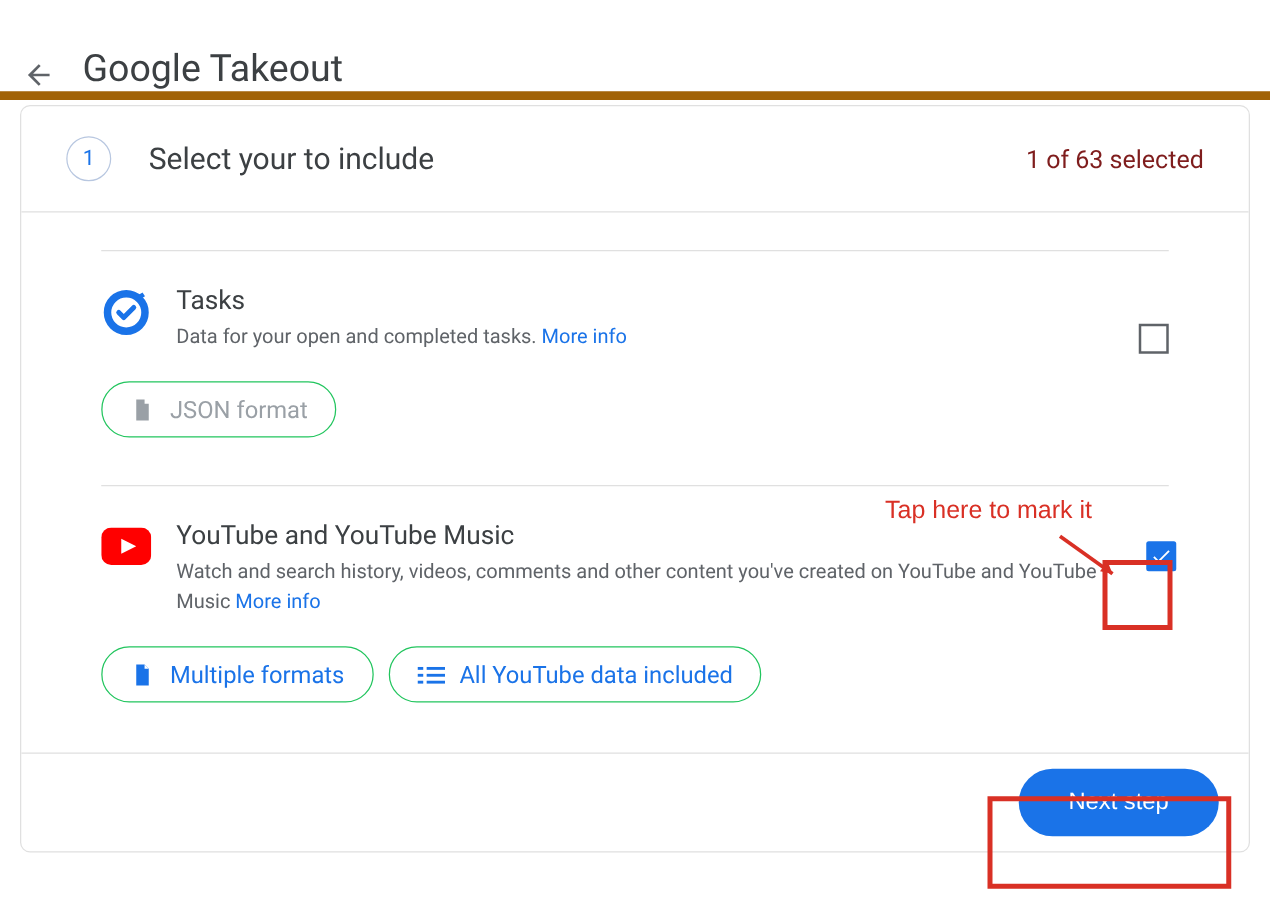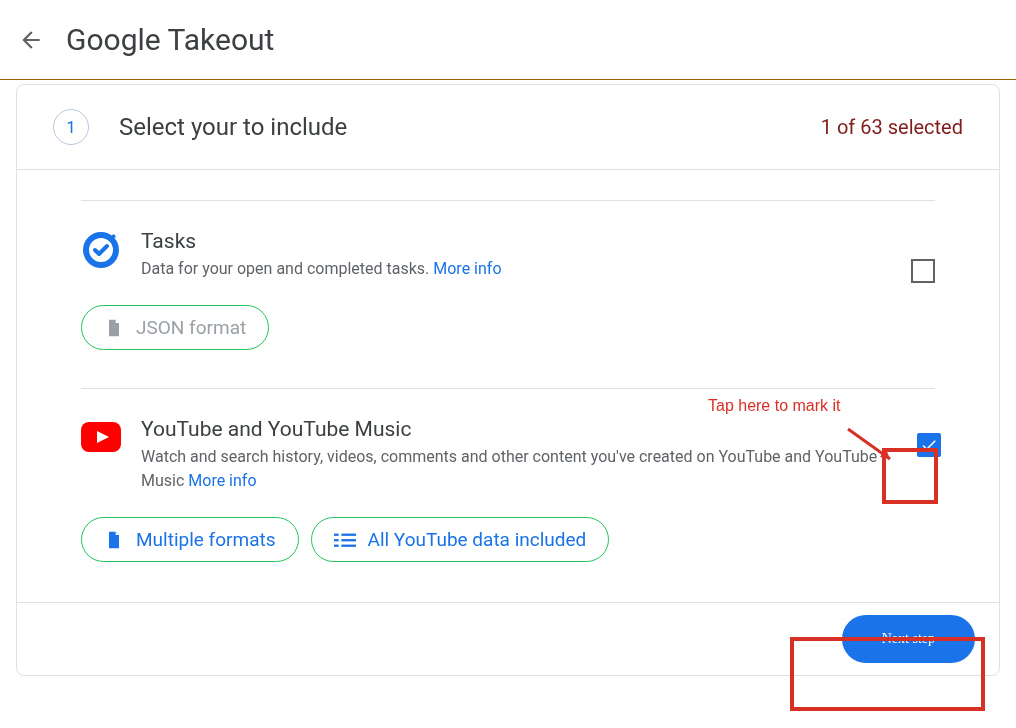--- a/index.html
+++ b/index.html
@@ -8,23 +8,23 @@
     background: #fff;
     color: #3c4043;
     width: 1016px;
     height: 728px;
     overflow: hidden;
     position: relative;
   }
   .topbar {
     height: 80px;
     display: flex;
-    align-items: center;
+    align-items: flex-end;
     padding: 0 18px;
-    border-bottom: 1px solid #a16207;
+    border-bottom: 7px solid #a16207;
     position: relative;
     z-index: 2;
     background: #fff;
   }
   .back-arrow {
     width: 26px; height: 26px;
     display: flex; align-items: center; justify-content: center;
     margin-right: 22px;
     cursor: pointer;
   }
@@ -170,30 +170,29 @@
     padding: 12px 24px;
     display: flex;
     justify-content: flex-end;
   }
   .next-btn {
     background: #1a73e8;
     color: #fff;
     border: none;
     border-radius: 30px;
     padding: 16px 40px;
-    font-size: 14px;
+    font-size: 19px;
     font-weight: 500;
     cursor: pointer;
-    font-family: Liberation Serif, serif;
   }
   
   .annot-text {
     position: absolute;
     color: #d93025;
-    font-size: 16px;
+    font-size: 20px;
     font-family: Arial, sans-serif;
   }
   .annot-box {
     position: absolute;
     border: 4px solid #d93025;
   }
   .annot-arrow {
     position: absolute;
   }
 </style>

